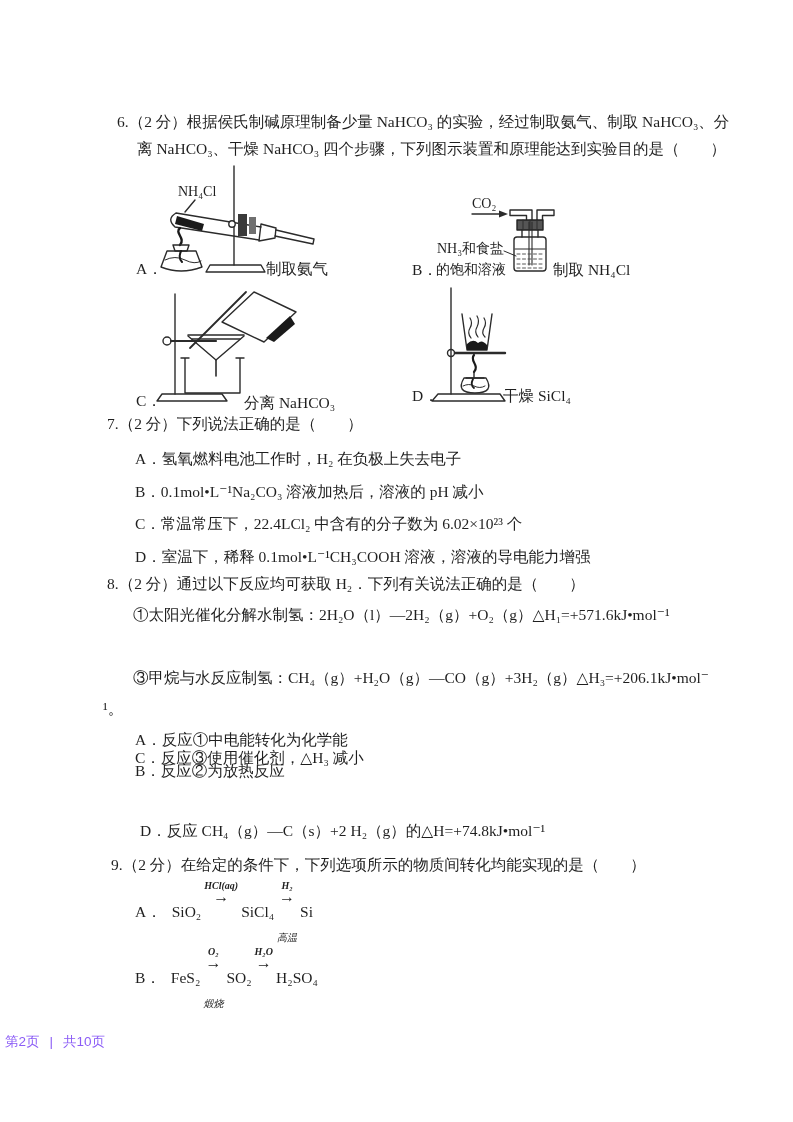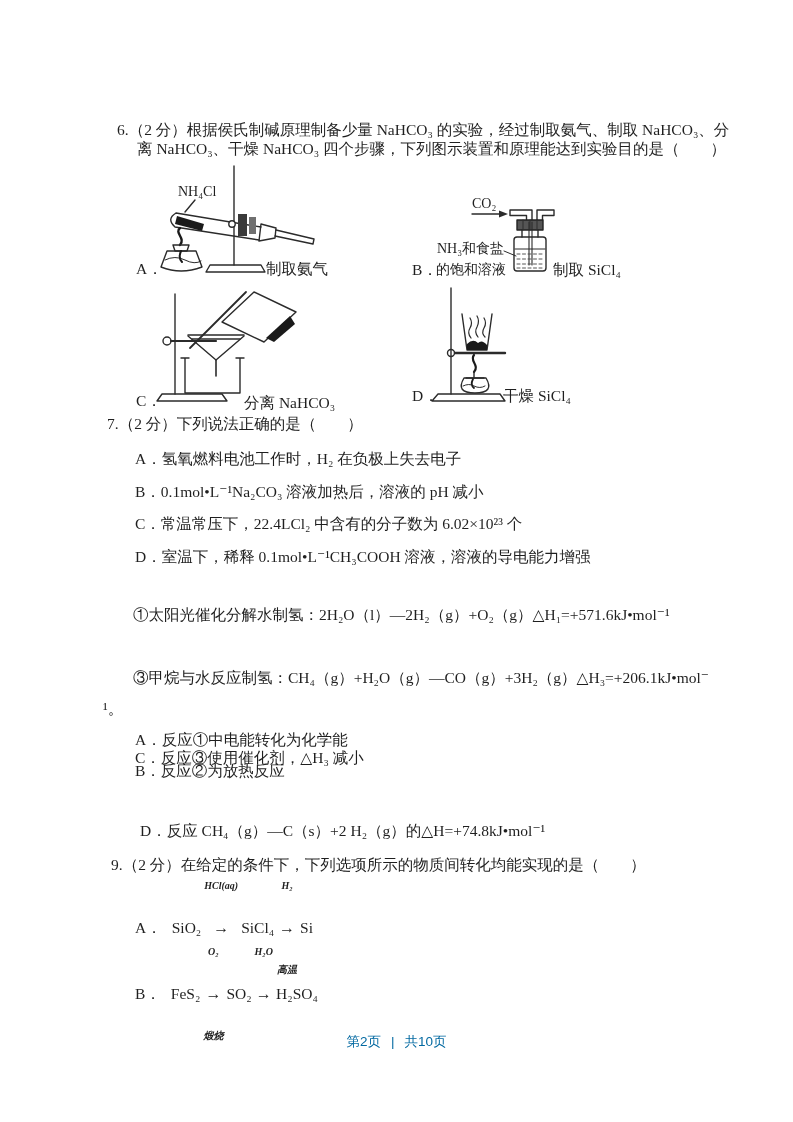--- a/index.html
+++ b/index.html
@@ -8,36 +8,36 @@
     font-family:"Liberation Serif","DejaVu Serif",serif;color:#1f1f1f;
     overflow:hidden;margin:0 auto;
   }
   .tl{position:absolute;font-size:15.5px;line-height:20px;white-space:nowrap;}
   .cell{position:absolute;}
   .cell svg{position:absolute;left:0;top:0;}
   .dlabel{position:absolute;font-size:15.5px;white-space:nowrap;}
   .ann{position:absolute;font-size:14px;white-space:nowrap;}
   .eq{position:absolute;display:flex;align-items:center;font-size:15.5px;white-space:nowrap;}
   .eq .letter{margin-right:10px;}
-  .rxn{display:inline-flex;flex-direction:column;align-items:center;margin:0 3px;gap:31px;}
+  .rxn{display:inline-flex;flex-direction:column;align-items:center;margin:0 3px;}
   .rxn .above{font-size:10px;font-style:italic;font-weight:600;line-height:11px;min-height:11px;}
   .rxn .arr{font-size:16px;line-height:11px;}
-  .rxn .below{font-size:10px;font-style:italic;font-weight:700;line-height:12px;min-height:12px;}
+  .rxn .below{font-size:10px;font-style:italic;font-weight:400;line-height:12px;min-height:12px;margin-top:30px;}
   .footer{
-    position:absolute;left:0;right:0;top:1033px;text-align:center;
-    font-family:"Liberation Sans","DejaVu Sans",sans-serif;font-size:13.5px;color:#0369a1;
+    position:absolute;left:0;right:0;top:1033px;
+    font-family:"Liberation Sans","DejaVu Sans",sans-serif;font-size:13.5px;color:#8b5cf6;
   }
   .footer span{margin:0 5px;}
 </style>
 </head>
 <body>
 
 <div class="page">
 
-  <div class="tl" style="left:117px;top:120px">6.（2 分）根据侯氏制碱原理制备少量 NaHCO₃ 的实验，经过制取氨气、制取 NaHCO₃、分</div>
+  <div class="tl" style="left:117px;top:112px">6.（2 分）根据侯氏制碱原理制备少量 NaHCO₃ 的实验，经过制取氨气、制取 NaHCO₃、分</div>
   <div class="tl" style="left:137px;top:139px">离 NaHCO₃、干燥 NaHCO₃ 四个步骤，下列图示装置和原理能达到实验目的是（　　）</div>
 
   <div class="cell" style="left:128px;top:160px;width:280px;height:126px">
     <svg viewBox="0 0 280 126" width="280" height="126">
       <g stroke="#2b2b2b" fill="none" stroke-width="1.4" stroke-linecap="round" stroke-linejoin="round">
         <line x1="106" y1="6" x2="106" y2="105"></line>
         <path d="M82,105 H133 L137,112 H78 Z"></path>
         <line x1="67" y1="40" x2="57" y2="52"></line>
         <path d="M48,53 L133,67 M47,67 L131,80 M48,53 Q38,59 47,67"></path>
         <path d="M49,56 L76,64 L74,71 L47,64 Z" fill="#1a1a1a" stroke="none"></path>
@@ -74,21 +74,21 @@
         <g stroke-dasharray="3,2.5" stroke-width="0.9" stroke="#444444">
           <path d="M149,74 H175 M149,79 H175 M149,84 H175 M149,88 H175"></path>
         </g>
         <line x1="136" y1="71" x2="148" y2="76" stroke-width="1"></line>
       </g>
     </svg>
     <span class="ann" style="left:104px;top:16px">CO₂</span>
     <span class="ann" style="left:69px;top:60px">NH₃和食盐</span>
     <span class="dlabel" style="left:44px;top:80px">B．</span>
     <span class="ann" style="left:68px;top:81px">的饱和溶液</span>
-    <span class="dlabel" style="left:185px;top:80px">制取 SiCl₄</span>
+    <span class="dlabel" style="left:185px;top:80px">制取 NH₄Cl</span>
   </div>
 
   <div class="cell" style="left:128px;top:290px;width:272px;height:118px">
     <svg viewBox="0 0 272 118" width="272" height="118">
       <g stroke="#2b2b2b" fill="none" stroke-width="1.4" stroke-linecap="round" stroke-linejoin="round">
         <line x1="47" y1="4" x2="47" y2="104"></line>
         <path d="M34,104 H94 L99,111 H29 Z"></path>
         <circle cx="39" cy="51" r="4"></circle>
         <path d="M43,51 H88" stroke-width="2.2"></path>
         <path d="M60,45 H116 M64,49 H112"></path>
@@ -125,20 +125,21 @@
     <span class="dlabel" style="left:44px;top:104px">D．</span>
     <span class="dlabel" style="left:135px;top:104px">干燥 SiCl₄</span>
   </div>
 
   <div class="tl" style="left:107px;top:414px">7.（2 分）下列说法正确的是（　　）</div>
   <div class="tl" style="left:135px;top:449px">A．氢氧燃料电池工作时，H₂ 在负极上失去电子</div>
   <div class="tl" style="left:135px;top:482px">B．0.1mol•L⁻¹Na₂CO₃ 溶液加热后，溶液的 pH 减小</div>
   <div class="tl" style="left:135px;top:514px">C．常温常压下，22.4LCl₂ 中含有的分子数为 6.02×10²³ 个</div>
   <div class="tl" style="left:135px;top:547px">D．室温下，稀释 0.1mol•L⁻¹CH₃COOH 溶液，溶液的导电能力增强</div>
 
+  <div class="tl" style="left:107px;top:574px">8.（2 分）通过以下反应均可获取 H₂．下列有关说法正确的是（　　）</div>
   <div class="tl" style="left:133px;top:605px">①太阳光催化分解水制氢：2H₂O（l）—2H₂（g）+O₂（g）△H₁=+571.6kJ•mol⁻¹</div>
   <div class="tl" style="left:133px;top:668px">③甲烷与水反应制氢：CH₄（g）+H₂O（g）—CO（g）+3H₂（g）△H₃=+206.1kJ•mol⁻</div>
   <div class="tl" style="left:103px;top:699px">¹。</div>
   <div class="tl" style="left:135px;top:730px">A．反应①中电能转化为化学能</div>
   <div class="tl" style="left:135px;top:761px">B．反应②为放热反应</div>
   <div class="tl" style="left:135px;top:748px">C．反应③使用催化剂，△H₃ 减小</div>
   <div class="tl" style="left:140px;top:821px">D．反应 CH₄（g）—C（s）+2 H₂（g）的△H=+74.8kJ•mol⁻¹</div>
 
   <div class="tl" style="left:111px;top:855px">9.（2 分）在给定的条件下，下列选项所示的物质间转化均能实现的是（　　）</div>
 

